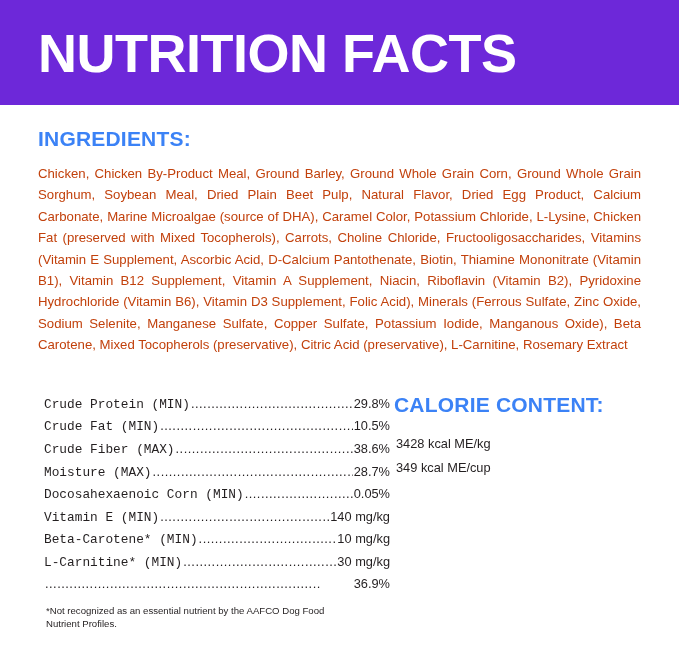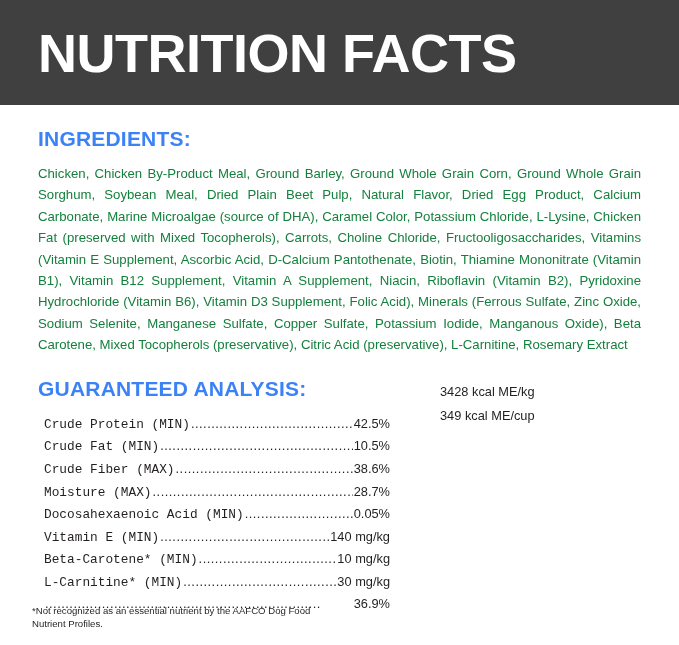--- a/index.html
+++ b/index.html
@@ -13,21 +13,21 @@
     font-family: "Liberation Sans", sans-serif;
     color: #231f20;
     overflow: hidden;
   }
   .page {
     position: relative;
     width: 679px;
     height: 645px;
   }
   .header-band {
-    background: #404040;
+    background: #6d28d9;
     height: 105px;
     display: flex;
     align-items: center;
     padding-left: 38px;
     box-sizing: border-box;
   }
   .header-title {
     color: #ffffff;
     font-size: 54px;
     font-weight: bold;
@@ -43,22 +43,22 @@
     color: #3b82f6;
     font-size: 21px;
     font-weight: bold;
     letter-spacing: 0.2px;
     margin-bottom: 12px;
   }
   .ingredients-text {
     font-size: 13.2px;
     line-height: 1.62;
     text-align: justify;
-    color: #15803d;
-    margin-bottom: 22px;
+    color: #c2410c;
+    margin-bottom: 38px;
   }
   .two-col {
     display: flex;
     align-items: flex-start;
   }
   .col-left {
     width: 352px;
     flex: 0 0 352px;
   }
   .col-right {
@@ -90,25 +90,24 @@
     margin: 0 1px;
   }
   .ga-val {
     flex: 0 0 auto;
     text-align: right;
   }
   .cal-line {
     font-size: 12.8px;
     line-height: 1.55;
     padding: 4.4px 0 0 2px;
-    margin-left: 44px;
   }
   .footnote {
     position: absolute;
-    left: 32px;
+    left: 46px;
     bottom: 14px;
     font-size: 9.6px;
     line-height: 1.35;
     color: #231f20;
     max-width: 290px;
   }
 </style>
 </head>
 <body>
 
@@ -119,44 +118,43 @@
   </div>
 
   <div class="body-wrap">
 
     <div class="section-title">INGREDIENTS:</div>
     <div class="ingredients-text">Chicken, Chicken By-Product Meal, Ground Barley, Ground Whole Grain Corn, Ground Whole Grain Sorghum, Soybean Meal, Dried Plain Beet Pulp, Natural Flavor, Dried Egg Product, Calcium Carbonate, Marine Microalgae (source of DHA), Caramel Color, Potassium Chloride, L-Lysine, Chicken Fat (preserved with Mixed Tocopherols), Carrots, Choline Chloride, Fructooligosaccharides, Vitamins (Vitamin E Supplement, Ascorbic Acid, D-Calcium Pantothenate, Biotin, Thiamine Mononitrate (Vitamin B1), Vitamin B12 Supplement, Vitamin A Supplement, Niacin, Riboflavin (Vitamin B2), Pyridoxine Hydrochloride (Vitamin B6), Vitamin D3 Supplement, Folic Acid), Minerals (Ferrous Sulfate, Zinc Oxide, Sodium Selenite, Manganese Sulfate, Copper Sulfate, Potassium Iodide, Manganous Oxide), Beta Carotene, Mixed Tocopherols (preservative), Citric Acid (preservative), L-Carnitine, Rosemary Extract</div>
 
     <div class="two-col">
 
       <div class="col-left">
-        <div class="section-title">GUARANTEED ANALYSIS:</div>
         <ul class="ga-list">
           <li class="ga-row">
             <span class="ga-name">Crude Protein (MIN)</span>
             <span class="ga-dots">....................................................................</span>
-            <span class="ga-val">42.5%</span>
+            <span class="ga-val">29.8%</span>
           </li>
           <li class="ga-row">
             <span class="ga-name">Crude Fat (MIN)</span>
             <span class="ga-dots">....................................................................</span>
             <span class="ga-val">10.5%</span>
           </li>
           <li class="ga-row">
             <span class="ga-name">Crude Fiber (MAX)</span>
             <span class="ga-dots">....................................................................</span>
             <span class="ga-val">38.6%</span>
           </li>
           <li class="ga-row">
             <span class="ga-name">Moisture (MAX)</span>
             <span class="ga-dots">....................................................................</span>
             <span class="ga-val">28.7%</span>
           </li>
           <li class="ga-row">
-            <span class="ga-name">Docosahexaenoic Acid (MIN)</span>
+            <span class="ga-name">Docosahexaenoic Corn (MIN)</span>
             <span class="ga-dots">....................................................................</span>
             <span class="ga-val">0.05%</span>
           </li>
           <li class="ga-row">
             <span class="ga-name">Vitamin E (MIN)</span>
             <span class="ga-dots">....................................................................</span>
             <span class="ga-val">140 mg/kg</span>
           </li>
           <li class="ga-row">
             <span class="ga-name">Beta-Carotene* (MIN)</span>
@@ -169,20 +167,21 @@
             <span class="ga-val">30 mg/kg</span>
           </li>
           <li class="ga-row">
             <span class="ga-dots">....................................................................</span>
             <span class="ga-val">36.9%</span>
           </li>
         </ul>
       </div>
 
       <div class="col-right">
+        <div class="section-title">CALORIE CONTENT:</div>
         <div class="cal-line">3428 kcal ME/kg</div>
         <div class="cal-line">349 kcal ME/cup</div>
       </div>
 
     </div>
   </div>
 
   <div class="footnote">*Not recognized as an essential nutrient by the AAFCO Dog Food Nutrient Profiles.</div>
 
 </div>

